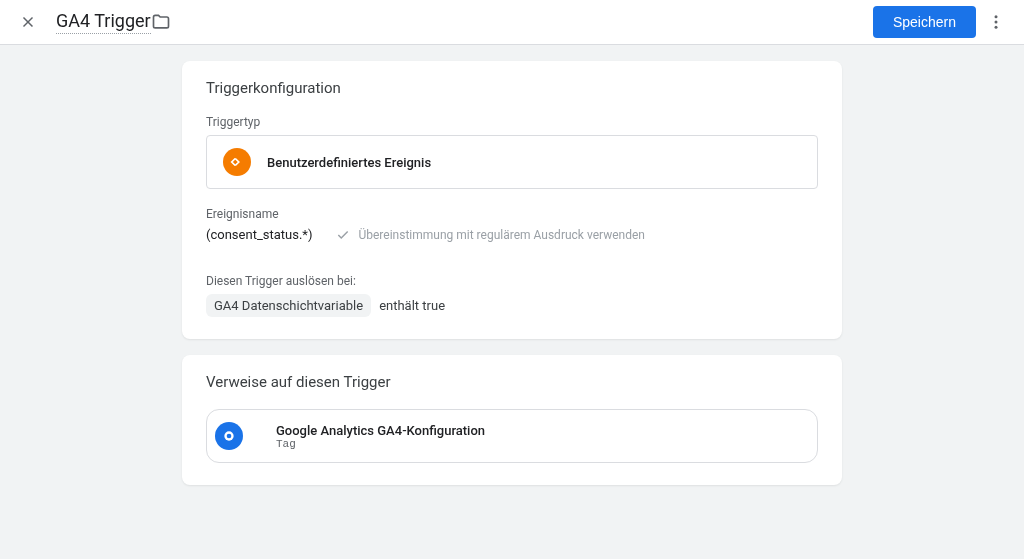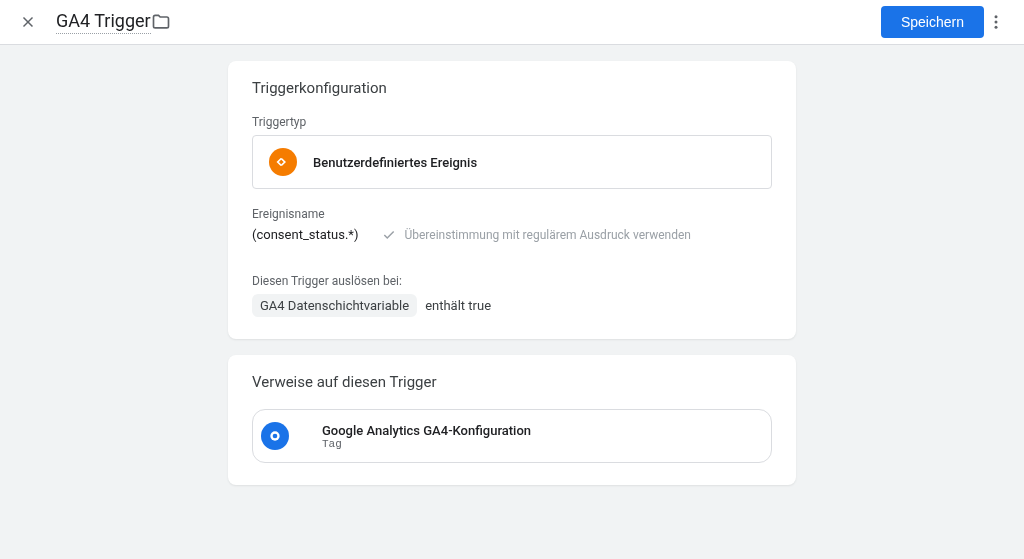--- a/index.html
+++ b/index.html
@@ -51,40 +51,41 @@
     }
     .save-btn {
       background: #1a73e8;
       color: #fff;
       border: none;
       border-radius: 4px;
       padding: 8px 20px;
       font-size: 14px;
       font-weight: 500;
       cursor: pointer;
+      margin-right: 8px;
     }
     .more-btn {
       width: 24px;
       height: 24px;
       display: flex;
       align-items: center;
       justify-content: center;
       cursor: pointer;
       color: #5f6368;
     }
     .content {
       padding: 16px 0;
       display: flex;
       flex-direction: column;
       align-items: center;
       gap: 16px;
     }
     .card {
       background: #fff;
-      width: 568px;
+      width: 660px;
       border-radius: 8px;
       padding: 18px 24px 22px;
       box-shadow: 0 1px 2px rgba(60,64,67,0.1);
     }
     .card-title {
       font-size: 15px;
       color: #3c4043;
       font-weight: 400;
       margin-bottom: 18px;
     }

